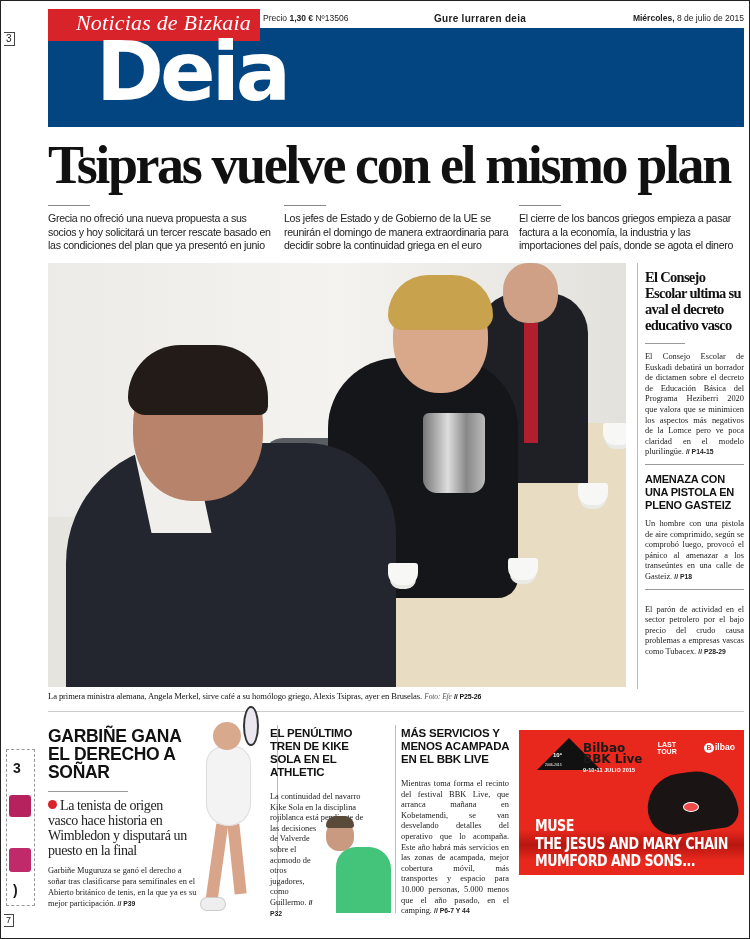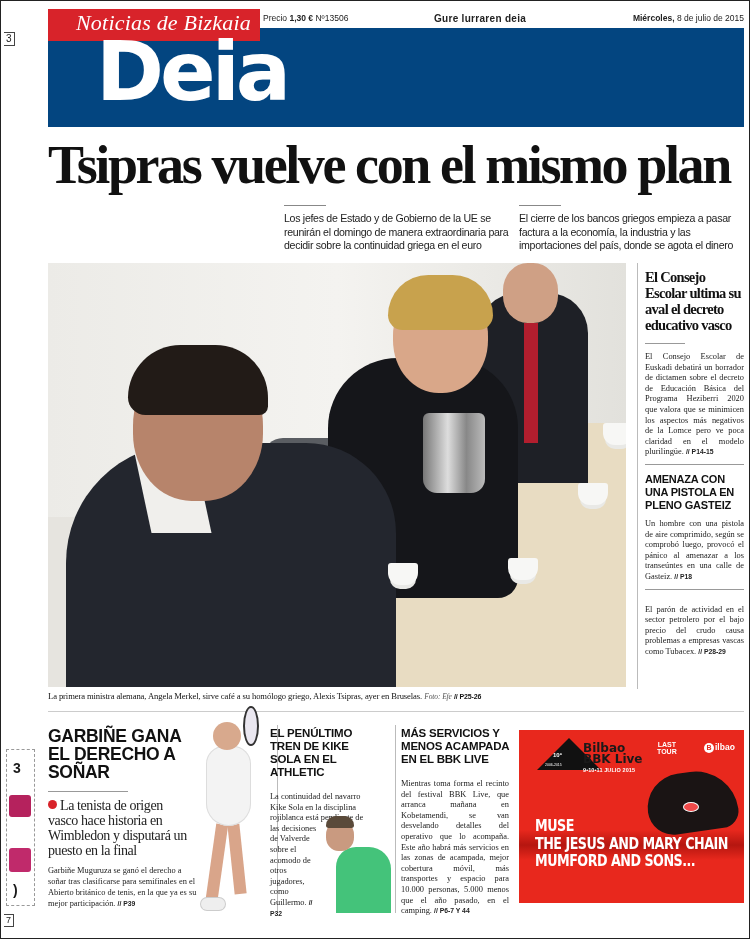--- a/index.html
+++ b/index.html
@@ -83,21 +83,21 @@
   .col-p { font-family: "Liberation Serif", serif; font-size: 8.4px; line-height: 10.6px; color: #222; margin-top: 13px; }
   .kike .col-p .narrow { display: block; width: 48px; }
   .kike-photo { position: absolute; left: 320px; top: 812px; width: 70px; height: 100px; }
   .kike-photo .head { position: absolute; left: 5px; top: 8px; width: 28px; height: 30px; background: #c99a80; border-radius: 45%; }
   .kike-photo .hair { position: absolute; left: 5px; top: 3px; width: 28px; height: 12px; background: #5a4a3a; border-radius: 14px 14px 4px 4px; }
   .kike-photo .shirt { position: absolute; left: 15px; top: 34px; width: 55px; height: 66px; background: #44c37a; border-radius: 20px 22px 0 0; }
 
   .bbk { position: absolute; left: 400px; top: 726px; width: 108px; }
 
   
-  .ad { position: absolute; left: 518px; top: 729px; width: 225px; height: 173px; background: #e8281d; overflow: hidden; }
+  .ad { position: absolute; left: 518px; top: 729px; width: 225px; height: 145px; background: #e8281d; overflow: hidden; }
   .ad .mountain { position: absolute; left: 18px; top: 8px; width: 0; height: 0; border-left: 32px solid transparent; border-right: 32px solid transparent; border-bottom: 32px solid #111; }
   .ad .m-anniv { position: absolute; left: 34px; top: 22px; color: #fff; font-size: 6px; font-weight: bold; }
   .ad .m-years { position: absolute; left: 26px; top: 33px; color: #fff; font-size: 3.5px; }
   .ad .brand { position: absolute; left: 64px; top: 13px; font-family: "DejaVu Sans", sans-serif; font-weight: bold; font-size: 12px; line-height: 11px; color: #1a1a1a; }
   .ad .dates { position: absolute; left: 64px; top: 37px; color: #fff; font-size: 5.5px; font-weight: bold; letter-spacing: 0.1px; }
   .ad .lasttour { position: absolute; left: 138px; top: 11px; color: #fff; font-size: 7px; font-weight: bold; line-height: 7px; text-align: center; }
   .ad .bilbao-logo { position: absolute; left: 185px; top: 12px; color: #fff; font-size: 8.5px; font-weight: bold; }
   .ad .bilbao-logo .b { display: inline-block; width: 10px; height: 10px; border-radius: 50%; background: #fff; color: #e8281d; text-align: center; line-height: 10px; font-size: 7px; margin-right: 1px; }
   .ad .wolf { position: absolute; left: 128px; top: 42px; width: 90px; height: 60px; background: #1a1414; border-radius: 40px 50px 20px 30px; transform: rotate(-8deg); }
   .ad .wolf-eye { position: absolute; left: 165px; top: 73px; width: 14px; height: 8px; border-radius: 50%; background: #f04a4a; box-shadow: 0 0 0 1px #fff; }
@@ -131,20 +131,24 @@
     </div>
     <div class="mast-info slogan">Gure lurraren deia</div>
     <div class="mast-info date">
       <b>Miércoles,</b>
       <span>8 de julio de 2015</span>
     </div>
   </div>
 
   <h1 class="headline">Tsipras vuelve con el mismo plan</h1>
 
+  <div class="deck" style="left:47px;">
+    <div class="rule"></div>
+    <p>Grecia no ofreció una nueva propuesta a sus socios y hoy solicitará un tercer rescate basado en las condiciones del plan que ya presentó en junio</p>
+  </div>
   <div class="deck" style="left:518px;">
     <div class="rule"></div>
     <p>El cierre de los bancos griegos empieza a pasar factura a la economía, la industria y las importaciones del país, donde se agota el dinero</p>
   </div>
   <div class="deck" style="left:283px;">
     <div class="rule"></div>
     <p>Los jefes de Estado y de Gobierno de la UE se reunirán el domingo de manera extraordinaria para decidir sobre la continuidad griega en el euro</p>
   </div>
 
   <div class="photo">

